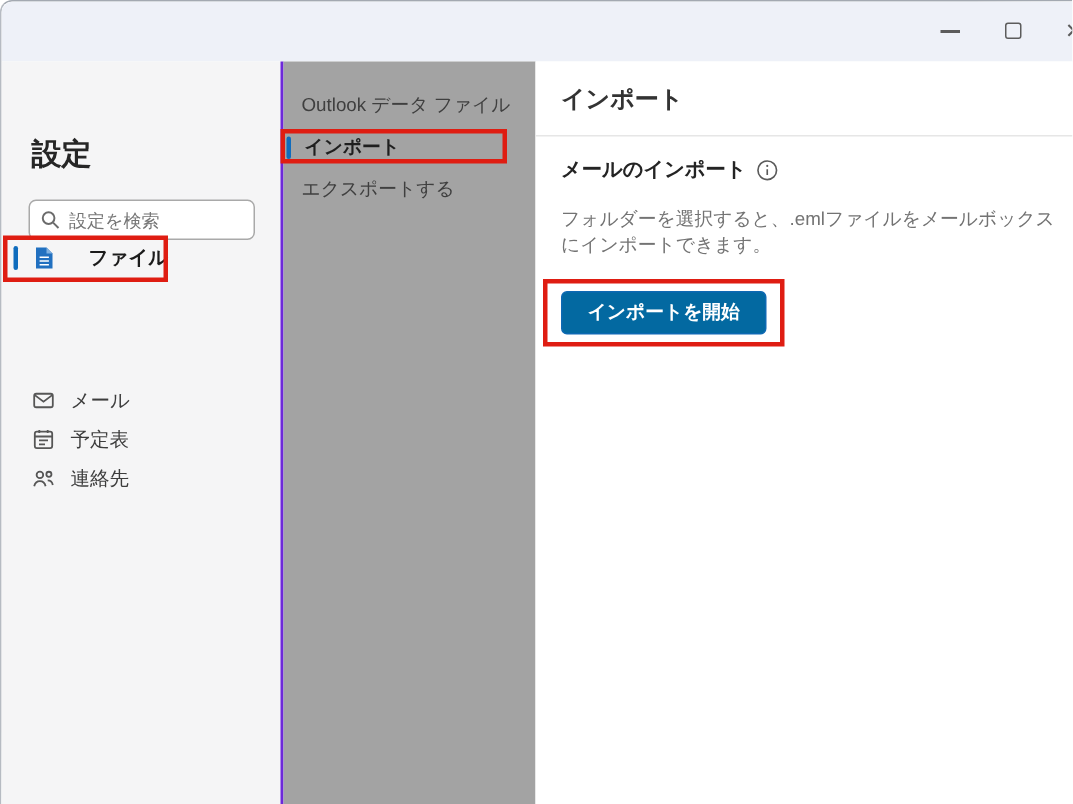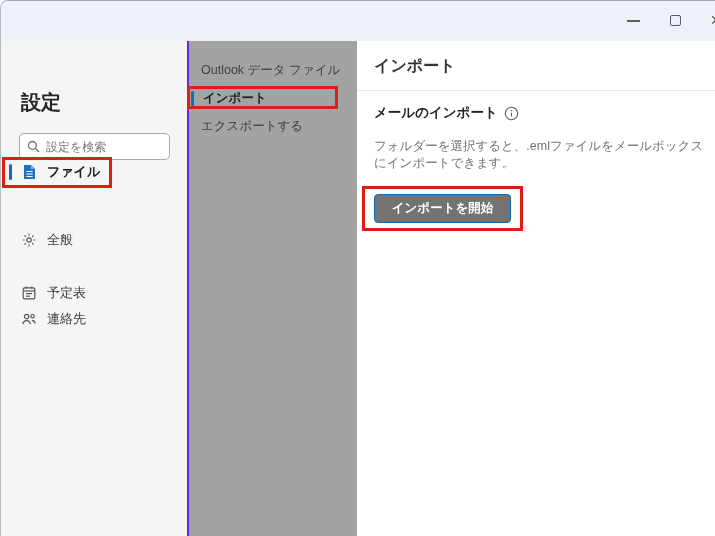--- a/index.html
+++ b/index.html
@@ -54,21 +54,21 @@
     border: none; outline: none; background: transparent;
     font-family: inherit; font-size: 12px; color: #424242; width: 110px;
   }
   .search-box input::placeholder { color: #757575; opacity: 1; }
   .nav-item {
     position: absolute; left: 0; width: 188px; height: 26px;
     display: flex; align-items: center; cursor: pointer;
   }
   .nav-item .icon { position: absolute; left: 20px; width: 16px; height: 16px; display: flex; align-items: center; justify-content: center; }
   .nav-item .lbl { position: absolute; left: 46px; font-size: 13px; color: #3d3d3d; white-space: nowrap; }
-  .nav-item.sel .lbl { color: #1b1b1b; font-weight: bold; }
+  .nav-item.sel .lbl { color: #1b1b1b; font-weight: bold; margin-left: 12px; }
   .sel-bar {
     position: absolute; left: 8px; top: 5px; width: 3px; height: 16px;
     background: #0f6cbd; border-radius: 2px;
   }
   
   .sub-item {
     position: absolute; left: 0; width: 168px; height: 22px;
     display: flex; align-items: center; cursor: pointer;
   }
   .sub-item .lbl { position: absolute; left: 12px; font-size: 12.5px; color: #3f3f3f; white-space: nowrap; }
@@ -87,21 +87,21 @@
     display: flex; align-items: center;
   }
   .section-heading { font-size: 13.5px; font-weight: bold; color: #242424; }
   .info-icon { margin-left: 6px; display: inline-flex; }
   .section-desc {
     position: absolute; left: 17px; top: 97px; width: 338px;
     font-size: 12.5px; line-height: 17px; color: #737373;
   }
   .primary-btn {
     position: absolute; left: 17px; top: 153px; width: 137px; height: 29px;
-    background: #737373; border: 1px solid #0e69b3; border-radius: 4px;
+    background: #0369a1; border: 1px solid #0e69b3; border-radius: 4px;
     color: #ffffff; font-family: inherit; font-size: 12.5px; font-weight: bold;
     cursor: pointer; display: flex; align-items: center; justify-content: center;
   }
   
   .anno { position: absolute; border: 3px solid #df1d12; pointer-events: none; }
   .anno-file   { left: 1px;  top: 156px; width: 110px; height: 31px; }
   .anno-import { left: 186px; top: 85px; width: 151px; height: 23px; }
   .anno-button { left: 361px; top: 185px; width: 161px; height: 45px; }
   svg { display: block; }
 </style>
@@ -141,30 +141,30 @@
           <path d="M2 1h7l4 4v10H2z" fill="#2170c0"></path>
           <path d="M9 1l4 4H9z" fill="#7fb0e0"></path>
           <line x1="4.4" y1="7.5" x2="10.6" y2="7.5" stroke="#ffffff" stroke-width="1.1"></line>
           <line x1="4.4" y1="10" x2="10.6" y2="10" stroke="#ffffff" stroke-width="1.1"></line>
           <line x1="4.4" y1="12.5" x2="10.6" y2="12.5" stroke="#ffffff" stroke-width="1.1"></line>
         </svg>
       </span>
       <span class="lbl">ファイル</span>
     </div>
 
-    <div class="nav-item" style="top:186px">
+
+    <div class="nav-item" style="top:213px">
       <span class="icon">
         <svg width="16" height="16" viewBox="0 0 16 16" fill="none" stroke="#565656" stroke-width="1.2">
-          <circle cx="8" cy="8" r="2.2"></circle>
-          <path d="M8 1.6v2M8 12.4v2M1.6 8h2M12.4 8h2M3.5 3.5l1.4 1.4M11.1 11.1l1.4 1.4M12.5 3.5l-1.4 1.4M4.9 11.1l-1.4 1.4"></path>
-        </svg>
-      </span>
-      <span class="lbl">全般</span>
-    </div>
-
+          <rect x="1.8" y="3.5" width="12.4" height="9" rx="1.4"></rect>
+          <path d="M2.2 4.4L8 8.8l5.8-4.4"></path>
+        </svg>
+      </span>
+      <span class="lbl">メール</span>
+    </div>
 
     <div class="nav-item" style="top:239px">
       <span class="icon">
         <svg width="16" height="16" viewBox="0 0 16 16" fill="none" stroke="#565656" stroke-width="1.2">
           <rect x="2.2" y="2.8" width="11.6" height="11" rx="1.4"></rect>
           <line x1="2.2" y1="6" x2="13.8" y2="6"></line>
           <line x1="5.2" y1="1.6" x2="5.2" y2="3.6"></line>
             <line x1="10.8" y1="1.6" x2="10.8" y2="3.6"></line>
           <line x1="5" y1="8.6" x2="11" y2="8.6"></line>
             <line x1="5" y1="11.2" x2="9" y2="11.2"></line>

